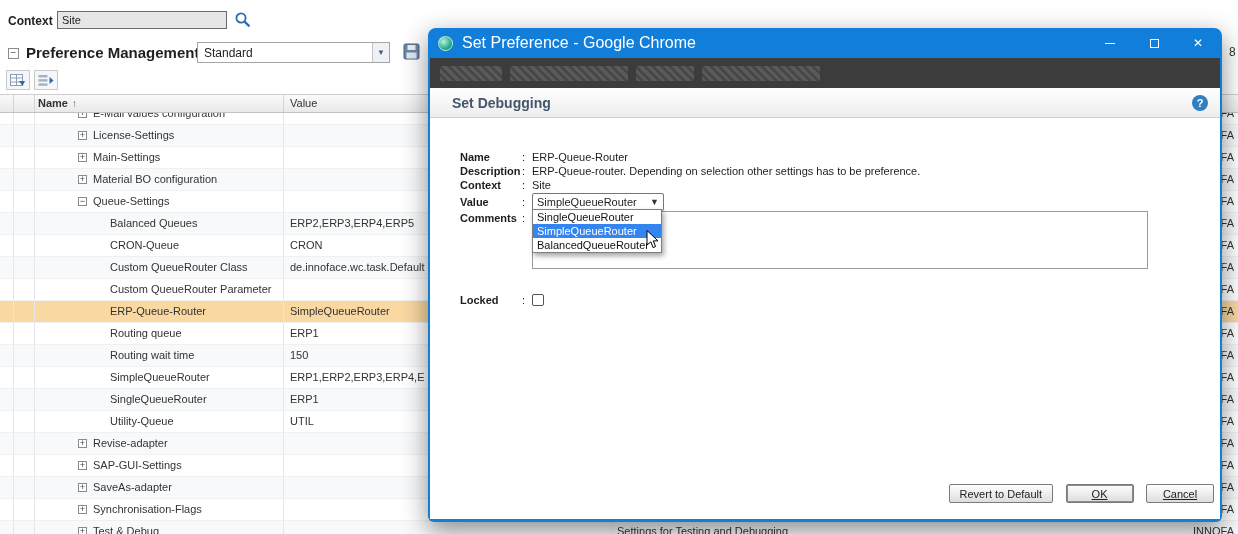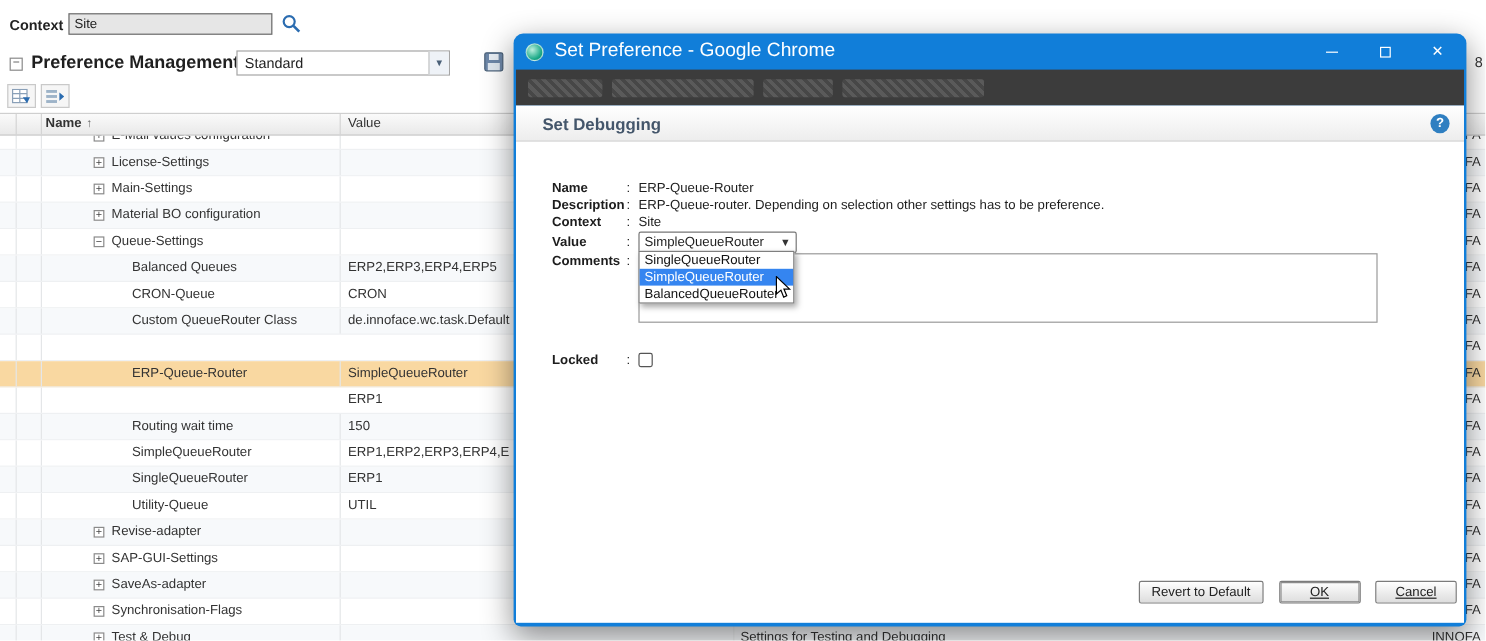--- a/index.html
+++ b/index.html
@@ -11,21 +11,21 @@
 
   
   .ctx-label { position:absolute; left:8px; top:14px; font-size:12px; font-weight:bold; color:#222; }
   .ctx-input { position:absolute; left:57px; top:11px; width:170px; height:18px;
     background:#e6e6e6; border:1px solid #6b6b6b; font:11px "Liberation Sans",sans-serif; padding:0 4px; color:#222; }
   .ctx-search { position:absolute; left:234px; top:11px; width:18px; height:18px; cursor:pointer; background:none; border:none; }
 
   .collapse-box { position:absolute; left:8px; top:48px; width:11px; height:11px; border:1px solid #8a8a8a;
     background:#fff; font-size:10px; line-height:8px; text-align:center; color:#555; }
   .pm-title { position:absolute; left:26px; top:44px; font-size:15px; font-weight:bold; color:#1f1f1f; }
-  .view-combo { position:absolute; left:197px; top:42px; width:178px; height:21px; border:1px solid #a5a5a5;
+  .view-combo { position:absolute; left:197px; top:42px; width:193px; height:21px; border:1px solid #a5a5a5;
     background:#fff; display:flex; align-items:center; cursor:pointer; }
   .view-combo .vtext { flex:1; font-size:12px; padding:0 6px; color:#222; }
   .view-combo .varrow { width:17px; height:100%; border-left:1px solid #c4c4c4; background:#eef2f7;
     display:flex; align-items:center; justify-content:center; font-size:8px; color:#4a6078; }
   .save-btn { position:absolute; left:402px; top:43px; width:18px; height:18px; background:none; border:none; cursor:pointer; }
 
   .toolbar { position:absolute; left:6px; top:70px; display:flex; gap:4px; }
   .tb-btn { width:24px; height:20px; border:1px solid #c9c9c9; background:#f6f6f6; display:flex;
     align-items:center; justify-content:center; cursor:pointer; }
 
@@ -254,37 +254,43 @@
         <span class="c-name lvl2">
           <span class="nm">Custom QueueRouter Class</span>
         </span>
         <span class="c-value">de.innoface.wc.task.Default</span>
         <span class="c-desc"></span>
         <span class="c-frag">FA</span>
       </div>
       <div class="trow">
         <span class="g1"></span>
         <span class="g2"></span>
+        <span class="c-name lvl2">
+          <span class="nm">Custom QueueRouter Parameter</span>
+        </span>
         <span class="c-value"></span>
         <span class="c-desc"></span>
         <span class="c-frag">FA</span>
       </div>
       <div class="trow alt sel">
         <span class="g1"></span>
         <span class="g2"></span>
         <span class="c-name lvl2">
           <span class="nm">ERP-Queue-Router</span>
         </span>
         <span class="c-value">SimpleQueueRouter</span>
         <span class="c-desc"></span>
         <span class="c-frag">FA</span>
       </div>
       <div class="trow">
         <span class="g1"></span>
         <span class="g2"></span>
+        <span class="c-name lvl2">
+          <span class="nm">Routing queue</span>
+        </span>
         <span class="c-value">ERP1</span>
         <span class="c-desc"></span>
         <span class="c-frag">FA</span>
       </div>
       <div class="trow alt">
         <span class="g1"></span>
         <span class="g2"></span>
         <span class="c-name lvl2">
           <span class="nm">Routing wait time</span>
         </span>

